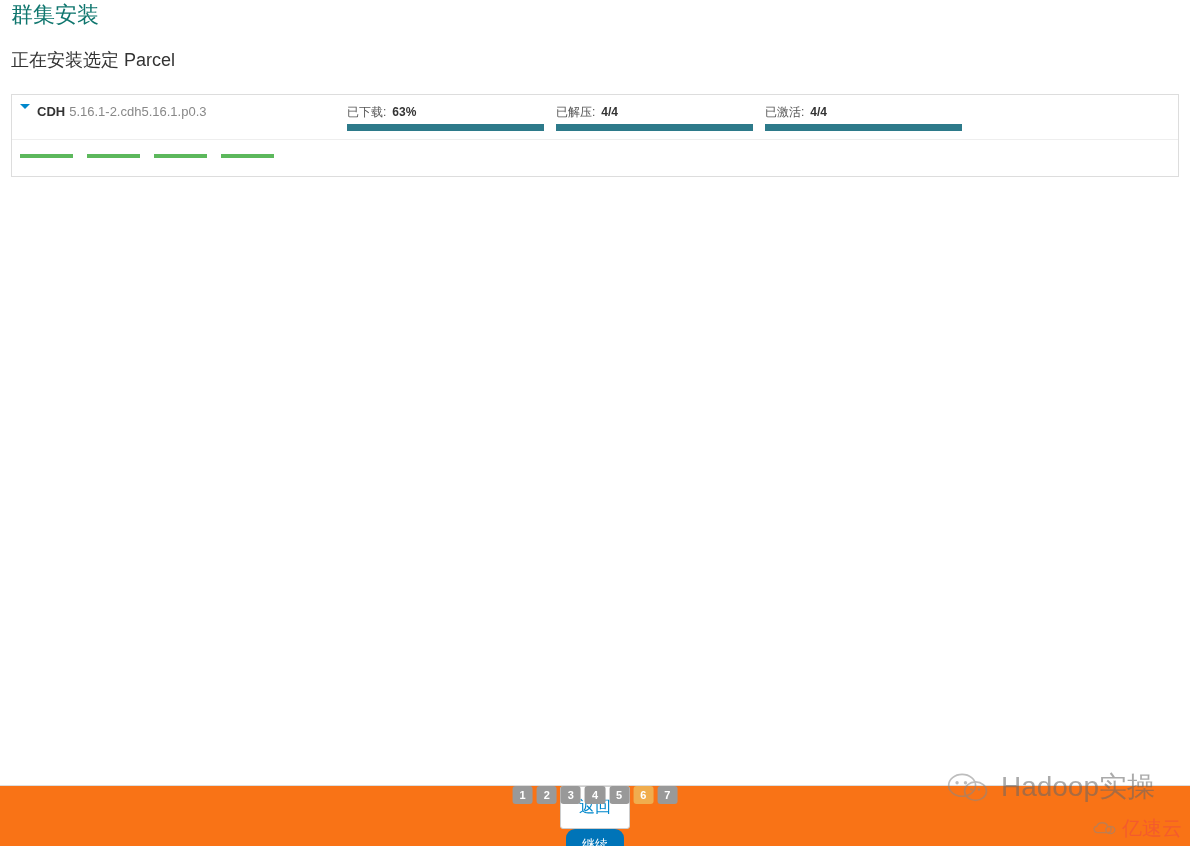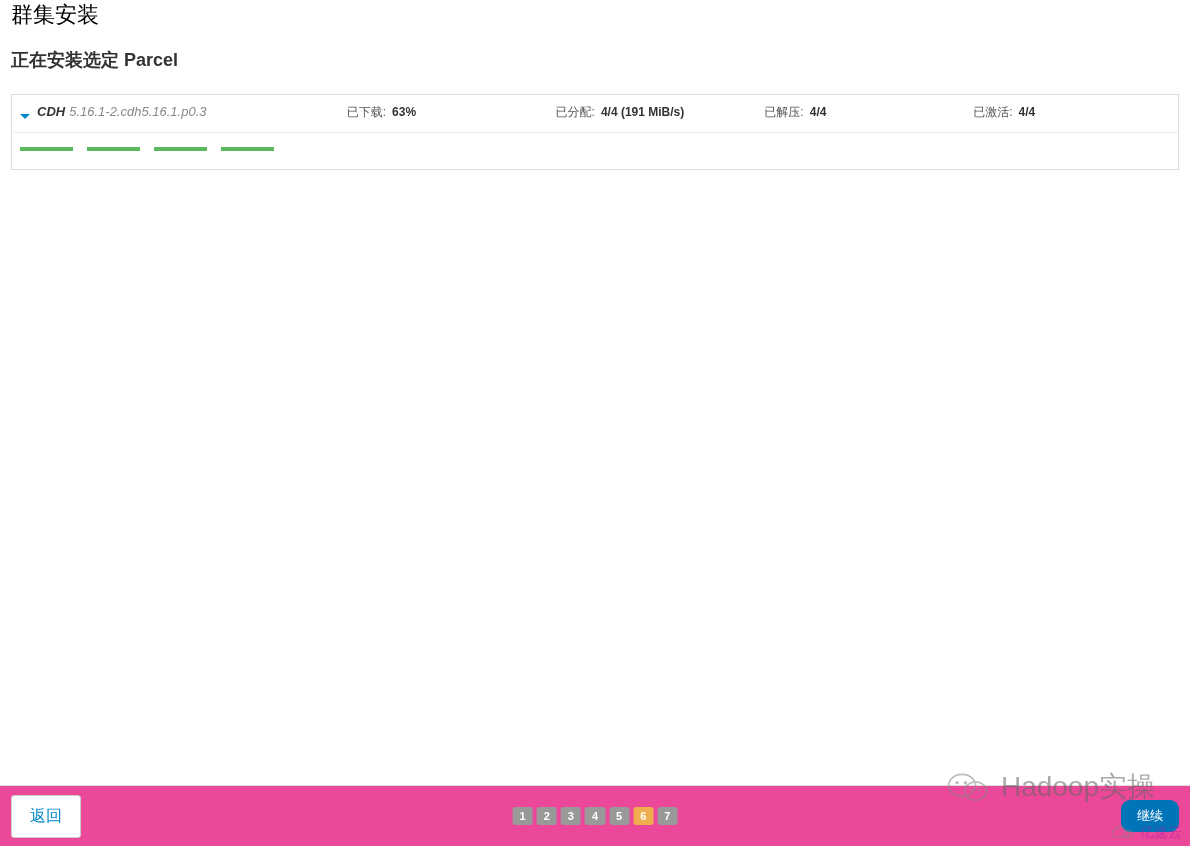--- a/index.html
+++ b/index.html
@@ -1,79 +1,70 @@
 <!DOCTYPE html>
 <html><head>
   <meta charset="utf-8">
   <style>
     * { box-sizing: border-box; margin: 0; padding: 0; }
     body { font-family: Arial, "Microsoft YaHei", sans-serif; color: #333; font-size: 13px; width: 1190px; height: 846px; position: relative; background: #fff; }
     .main { padding: 0 11px; }
-    .page-title { font-size: 22px; font-weight: 500; color: #000000; margin-top: 0px; margin-bottom: 18px; }
-    .subtitle { font-size: 18px; font-weight: 700; color: #333; margin-bottom: 22px; }
+    .page-title { font-size: 22px; font-weight: 500; color: #0f766e; margin-top: 0px; margin-bottom: 18px; }
+    .subtitle { font-size: 18px; font-weight: 400; color: #333; margin-bottom: 22px; }
     .description { font-size: 13px; color: #333; margin-bottom: 18px; }
     .parcel-table { width: 100%; border: 1px solid #ddd; }
     .parcel-row { display: flex; align-items: flex-start; padding: 9px 8px 8px; border-bottom: 1px solid #eee; }
-    .parcel-name-cell { width: 327px; display: flex; align-items: flex-end; gap: 4px; font-style: italic; }
+    .parcel-name-cell { width: 327px; display: flex; align-items: flex-start; gap: 4px; }
     .chevron-icon { width: 0; height: 0; border-left: 5px solid transparent; border-right: 5px solid transparent; border-top: 5px solid #0088cc; margin-right: 3px; cursor: pointer; }
     .parcel-name-bold { font-weight: bold; color: #333; }
     .parcel-version { color: #888; }
-    .status-cell { display: flex; flex-direction: row; margin-right: 12px; }
+    .status-cell { display: flex; flex-direction: column; margin-right: 12px; }
     .status-cell-1 { width: 197px; }
     .status-cell-2 { width: 197px; }
     .status-cell-3 { width: 197px; }
     .status-cell-4 { width: 197px; margin-right: 0; }
     .status-line { display: flex; align-items: baseline; gap: 6px; margin-bottom: 3px; }
     .status-label { color: #555; font-size: 12px; }
     .status-value { font-weight: bold; color: #333; font-size: 12px; }
     .progress-bar { height: 7px; background: #eee; position: relative; }
     .progress-fill { height: 100%; background: #2d7a8a; width: 100%; }
     .detail-row { padding: 14px 8px 18px; display: flex; gap: 14px; }
     .mini-bar { width: 53px; height: 4px; background: #5cb85c; }
-    .footer { position: absolute; bottom: 0; left: 0; right: 0; height: 61px; border-top: 1px solid #ddd; background: #ec4899; display: flex; align-items: center; justify-content: space-between; padding: 0 11px; }
+    .footer { position: absolute; bottom: 0; left: 0; right: 0; height: 61px; border-top: 1px solid #ddd; background: #f97316; display: flex; align-items: center; justify-content: space-between; padding: 0 11px; flex-direction: column; }
     .back-button { background: #fff; border: 1px solid #ccc; color: #0088cc; padding: 10px 18px; font-size: 16px; cursor: pointer; border-radius: 3px; }
     .pagination { display: flex; gap: 4px; position: absolute; left: 50%; transform: translateX(-50%); }
     .page-num { background: #999; color: #fff; font-size: 11px; font-weight: bold; padding: 3px 7px; border-radius: 3px; cursor: default; }
     .page-num.active { background: #f0ad4e; }
     .continue-button { background: #0074b8; color: #fff; border: none; padding: 7px 16px; font-size: 13px; cursor: pointer; border-radius: 9px; }
     .watermark-wrap { position: absolute; right: 35px; bottom: 40px; display: flex; align-items: center; gap: 12px; opacity: 0.55; pointer-events: none; z-index: 5; }
     .wechat-icon { width: 42px; height: 34px; position: relative; }
     .wechat-icon svg { width: 100%; height: 100%; }
     .watermark-text { font-size: 28px; color: #666; font-family: "Microsoft YaHei", sans-serif; }
     .cloud-watermark { position: absolute; right: 8px; bottom: 4px; opacity: 0.5; display: flex; align-items: center; gap: 4px; pointer-events: none; z-index: 6; }
     .cloud-watermark svg { width: 28px; height: 18px; }
-    .cloud-text { font-size: 14px; color: #a21caf; }
+    .cloud-text { font-size: 20px; color: #ef4444; }
   </style>
 </head>
 <body>
 
 <div class="main">
   <h1 class="page-title">群集安装</h1>
   <h2 class="subtitle">正在安装选定 Parcel</h2>
 
   <div class="parcel-table">
     <div class="parcel-row">
       <div class="parcel-name-cell">
         <span class="chevron-icon"></span>
         <span class="parcel-name-bold">CDH</span>
         <span class="parcel-version">5.16.1-2.cdh5.16.1.p0.3</span>
       </div>
       <div class="status-cell status-cell-1">
         <div class="status-line">
           <span class="status-label">已下载:</span>
           <span class="status-value">63%</span>
-        </div>
-        <div class="progress-bar">
-            <div class="progress-fill"></div>
-          </div>
-      </div>
-      <div class="status-cell status-cell-2">
-        <div class="status-line">
-          <span class="status-label">已分配:</span>
-          <span class="status-value">4/4 (191 MiB/s)</span>
         </div>
         <div class="progress-bar">
             <div class="progress-fill"></div>
           </div>
       </div>
       <div class="status-cell status-cell-3">
         <div class="status-line">
           <span class="status-label">已解压:</span>
           <span class="status-value">4/4</span>
         </div>

